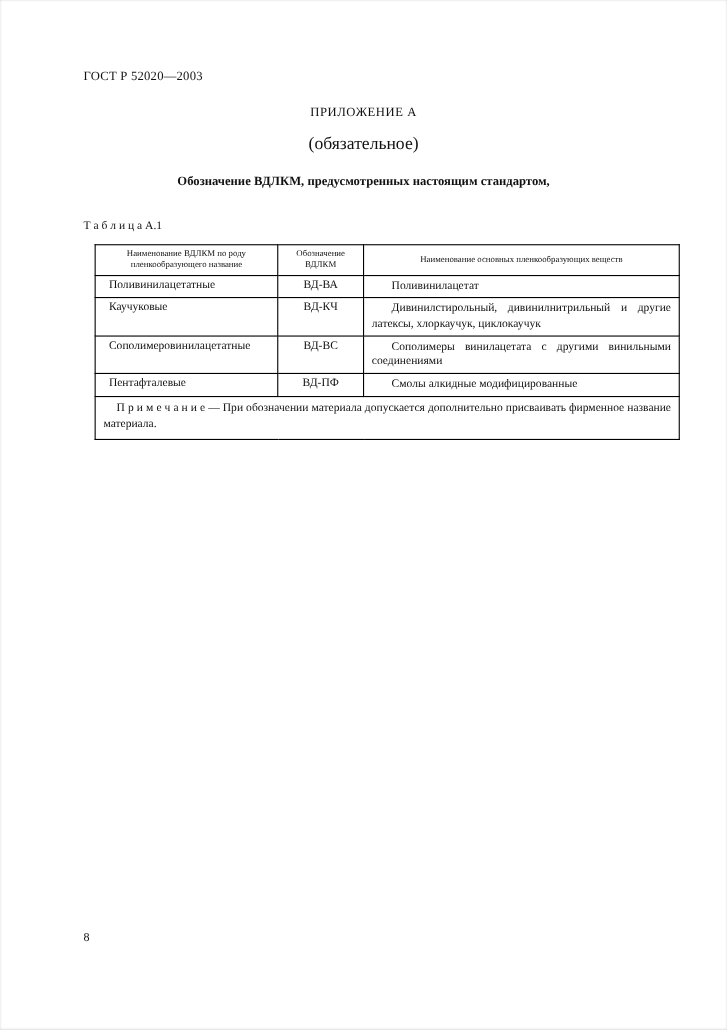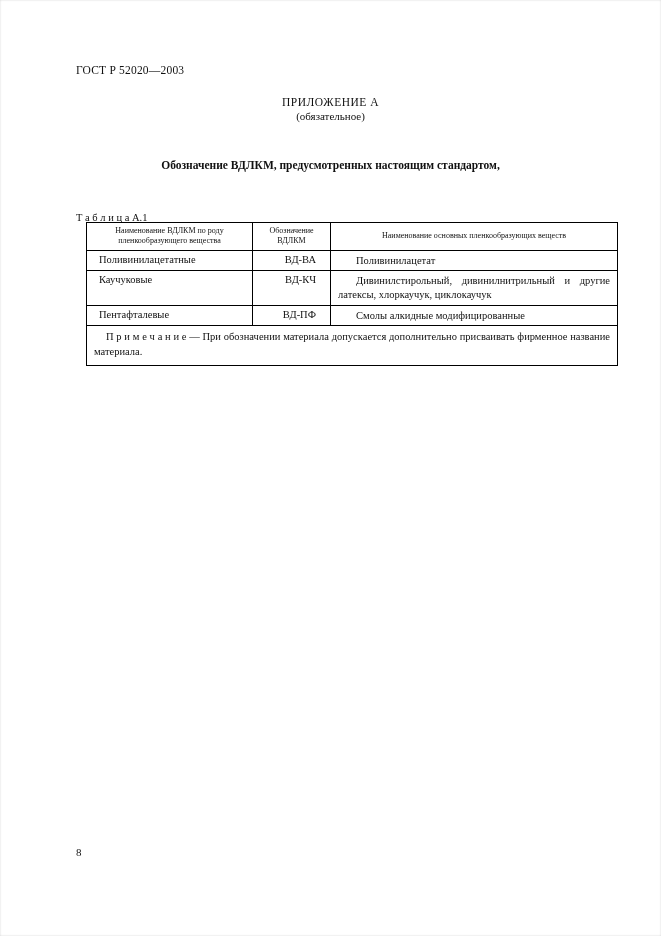--- a/index.html
+++ b/index.html
@@ -31,36 +31,36 @@
     top: 96px;
     left: 0;
     width: 661px;
     text-align: center;
   }
   .appendix-title {
     font-size: 11.5px;
     letter-spacing: 0.5px;
   }
   .appendix-subtitle {
-    font-size: 11px;
-    margin-top: 2px;
+    font-size: 16px;
+    margin-top: 14px;
   }
   .main-title {
     position: absolute;
     top: 158px;
     left: 0;
     width: 661px;
     text-align: center;
     font-size: 11.5px;
     font-weight: bold;
     line-height: 1.25;
   }
   .table-label {
     position: absolute;
-    top: 212px;
+    top: 200px;
     left: 76px;
     font-size: 10.5px;
   }
   table.gost-table {
     position: absolute;
     top: 222px;
     left: 86px;
     width: 531px;
     border-collapse: collapse;
     table-layout: fixed;
@@ -81,21 +81,21 @@
   col.c1 { width: 166px; }
   col.c2 { width: 78px; }
   col.c3 { width: 287px; }
   td.name-cell {
     font-size: 10.5px;
     padding: 2px 4px 3px 12px;
     line-height: 1.25;
   }
   td.code-cell {
     font-size: 10.5px;
-    text-align: right;
+    text-align: center;
     padding: 3px 14px;
   }
   td.desc-cell {
     font-size: 10.5px;
     padding: 3px 7px;
     line-height: 1.3;
     text-align: justify;
     text-indent: 18px;
   }
   td.note-cell {
@@ -131,35 +131,40 @@
   <div class="table-label">Т а б л и ц а  А.1</div>
 
   <table class="gost-table">
     <colgroup>
       <col class="c1">
       <col class="c2">
       <col class="c3">
     </colgroup>
     <thead>
       <tr>
-        <th>Наименование ВДЛКМ по роду пленкообразующего вещества</th>
+        <th>Наименование ВДЛКМ по роду пленкообразующего название</th>
         <th>Обозначение ВДЛКМ</th>
         <th>Наименование основных пленкообразующих веществ</th>
       </tr>
     </thead>
     <tbody>
       <tr>
         <td class="name-cell">Поливинилацетатные</td>
         <td class="code-cell">ВД-ВА</td>
         <td class="desc-cell">Поливинилацетат</td>
       </tr>
       <tr>
         <td class="name-cell">Каучуковые</td>
         <td class="code-cell">ВД-КЧ</td>
         <td class="desc-cell">Дивинилстирольный, дивинилнитрильный и другие латексы, хлоркаучук, циклокаучук</td>
+      </tr>
+      <tr>
+        <td class="name-cell">Сополимеровинилацетатные</td>
+        <td class="code-cell">ВД-ВС</td>
+        <td class="desc-cell">Сополимеры винилацетата с другими винильными соединениями</td>
       </tr>
       <tr>
         <td class="name-cell">Пентафталевые</td>
         <td class="code-cell">ВД-ПФ</td>
         <td class="desc-cell">Смолы алкидные модифицированные</td>
       </tr>
       <tr>
         <td class="note-cell" colspan="3">П р и м е ч а н и е — При обозначении материала допускается дополнительно присваивать фирменное название материала.</td>
       </tr>
     </tbody>

